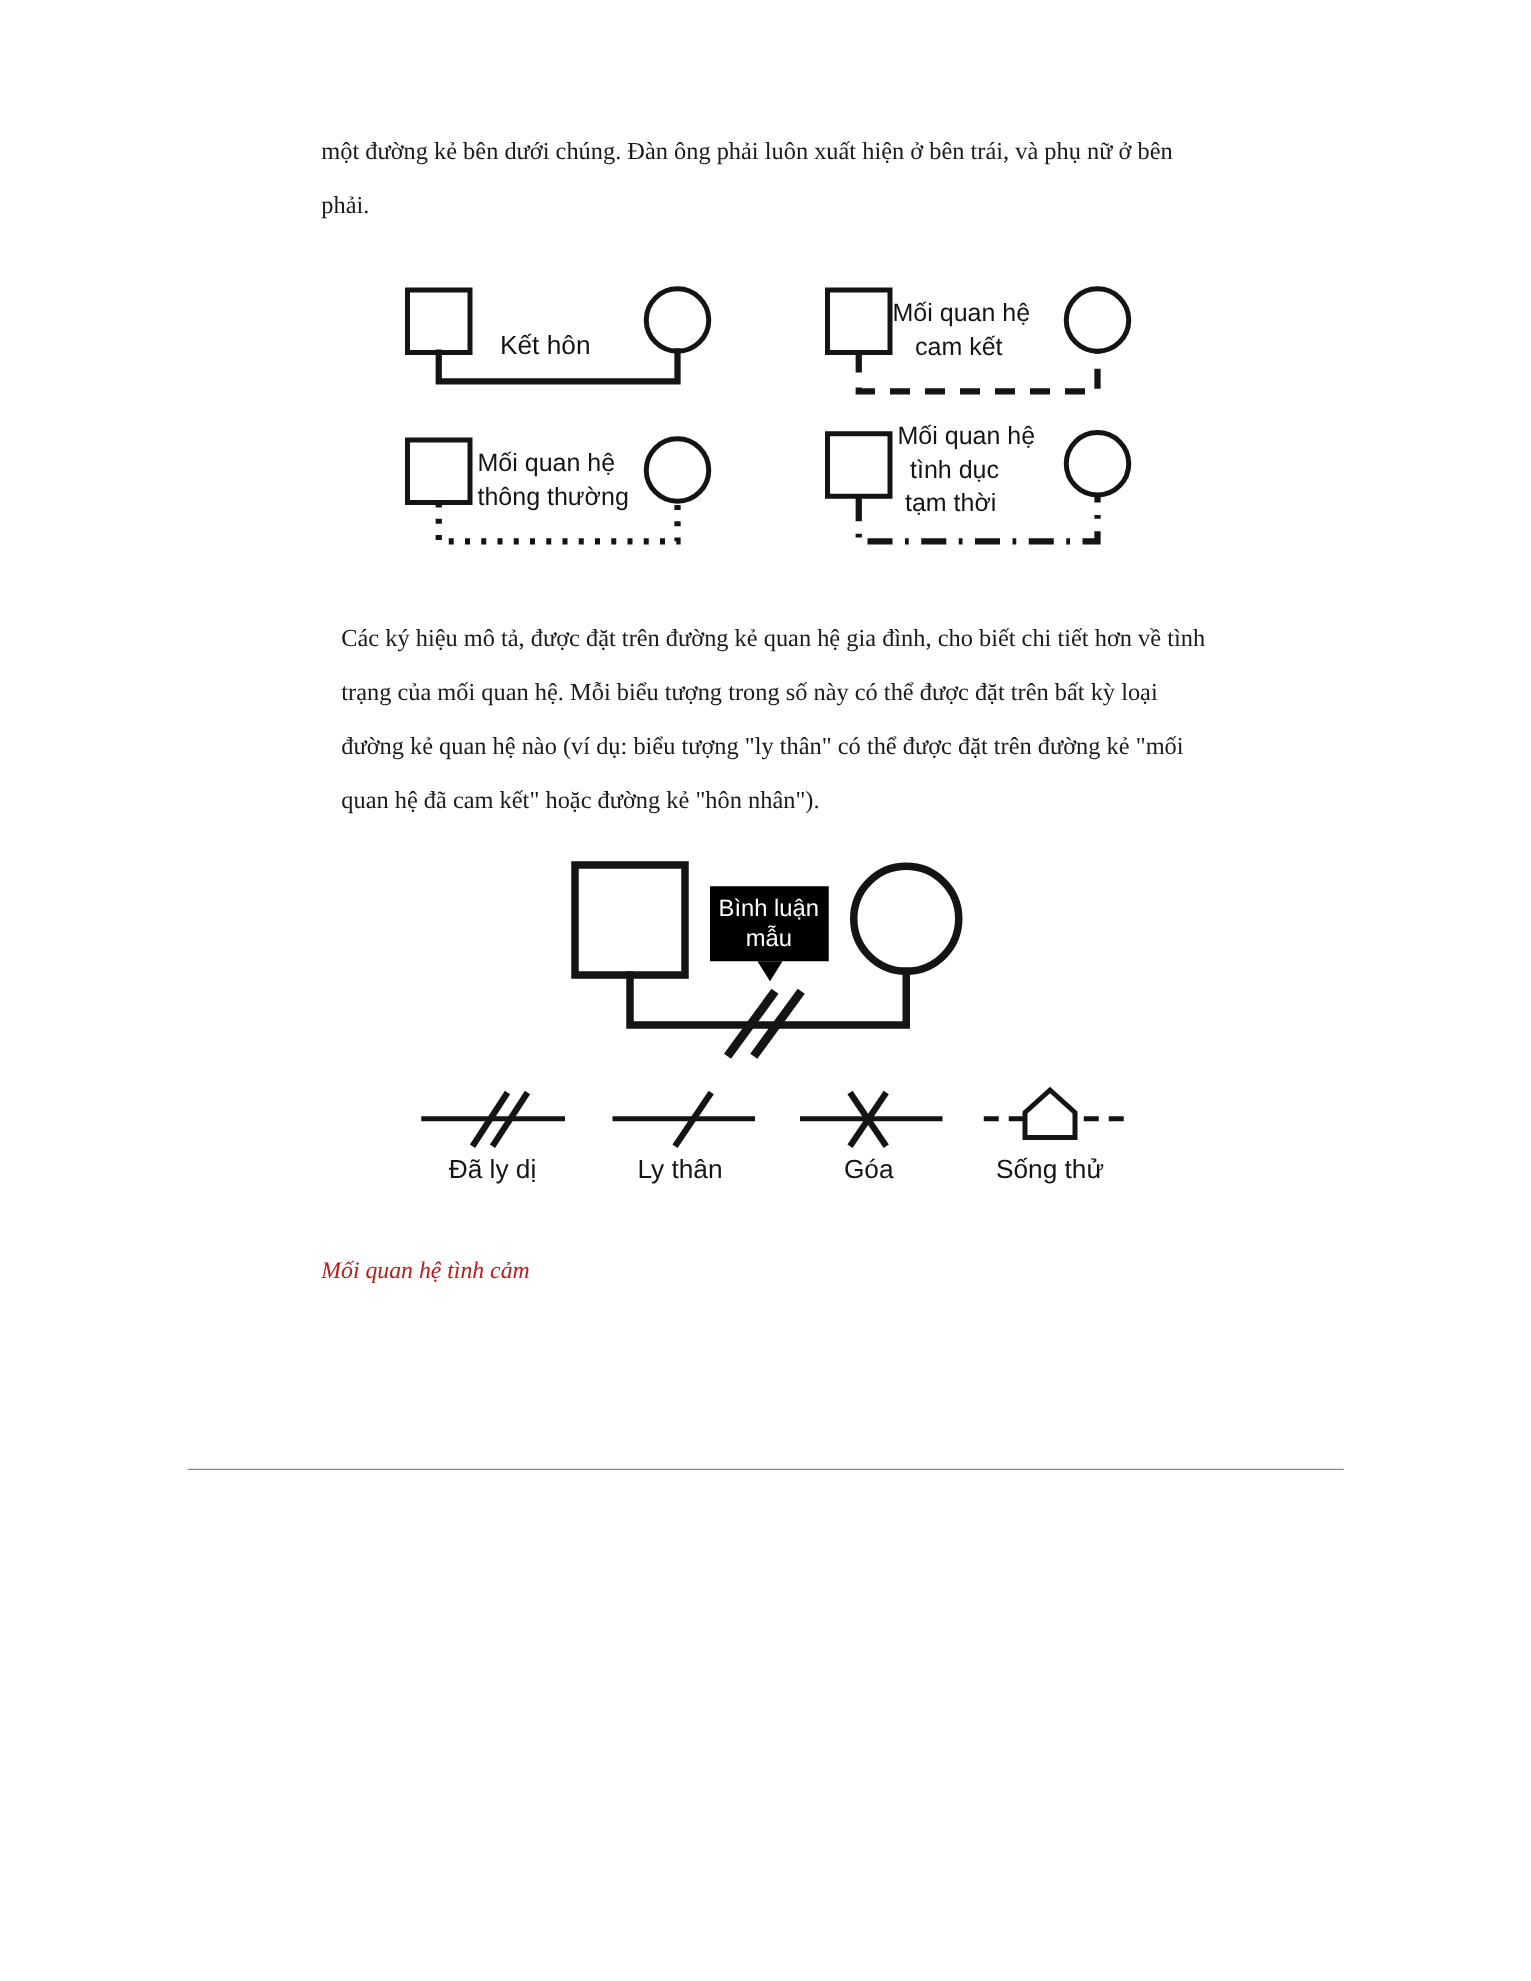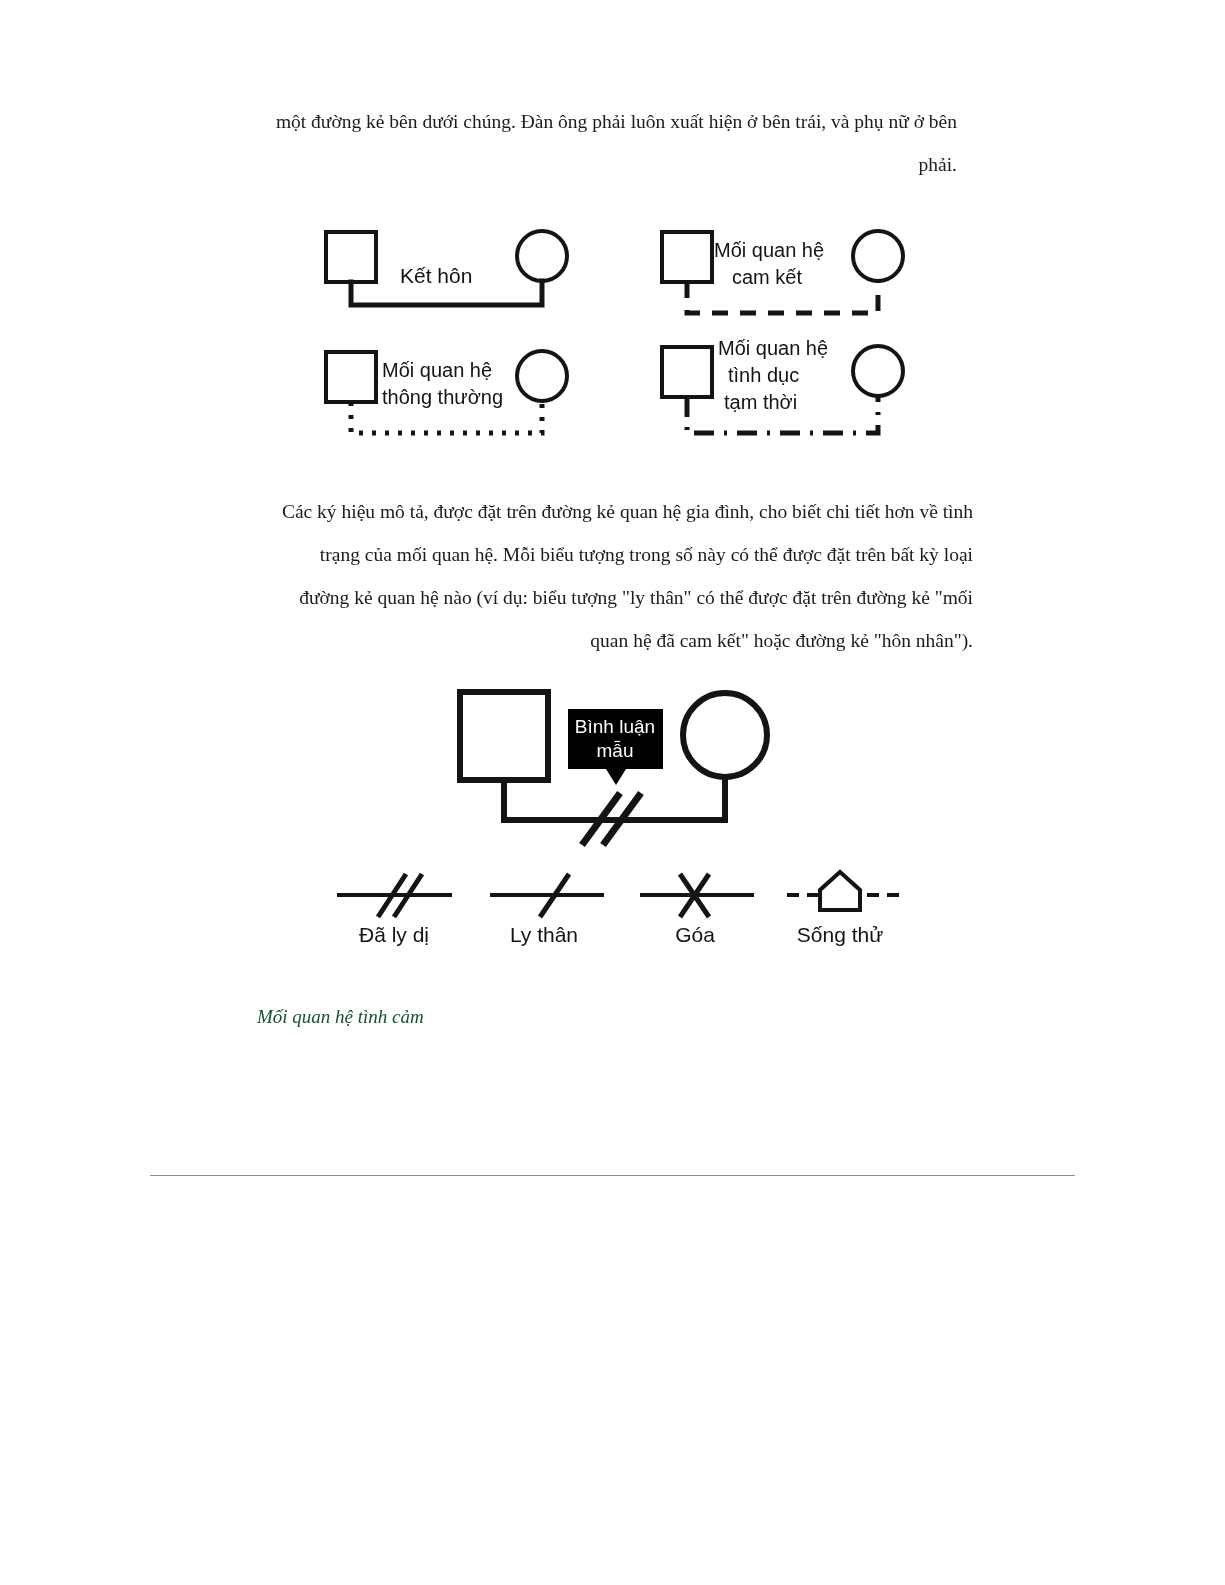--- a/index.html
+++ b/index.html
@@ -21,21 +21,21 @@
     background: #ffffff;
   }
 
   
   .para {
     position: absolute;
     font-family: "Liberation Serif", serif;
     font-size: 19.5px;
     line-height: 43px;
     color: #1b1b1b;
-    text-align: right;
+    text-align: left;
   }
   .para-intro {
     left: 257px;
     top: 100px;
     width: 700px;
   }
   .para-desc {
     left: 257px;
     top: 490px;
     width: 700px;
@@ -43,21 +43,21 @@
   }
   .heading-italic {
     position: absolute;
     left: 257px;
     top: 1004px;
     width: 700px;
     font-family: "Liberation Serif", serif;
     font-style: italic;
     font-size: 19px;
     line-height: 26px;
-    color: #14532d;
+    color: #b91c1c;
   }
   .para-last {
     position: absolute;
     left: 257px;
     top: 1035px;
     width: 720px;
     font-family: "Liberation Serif", serif;
     font-size: 19.5px;
     line-height: 34px;
     color: #1b1b1b;

